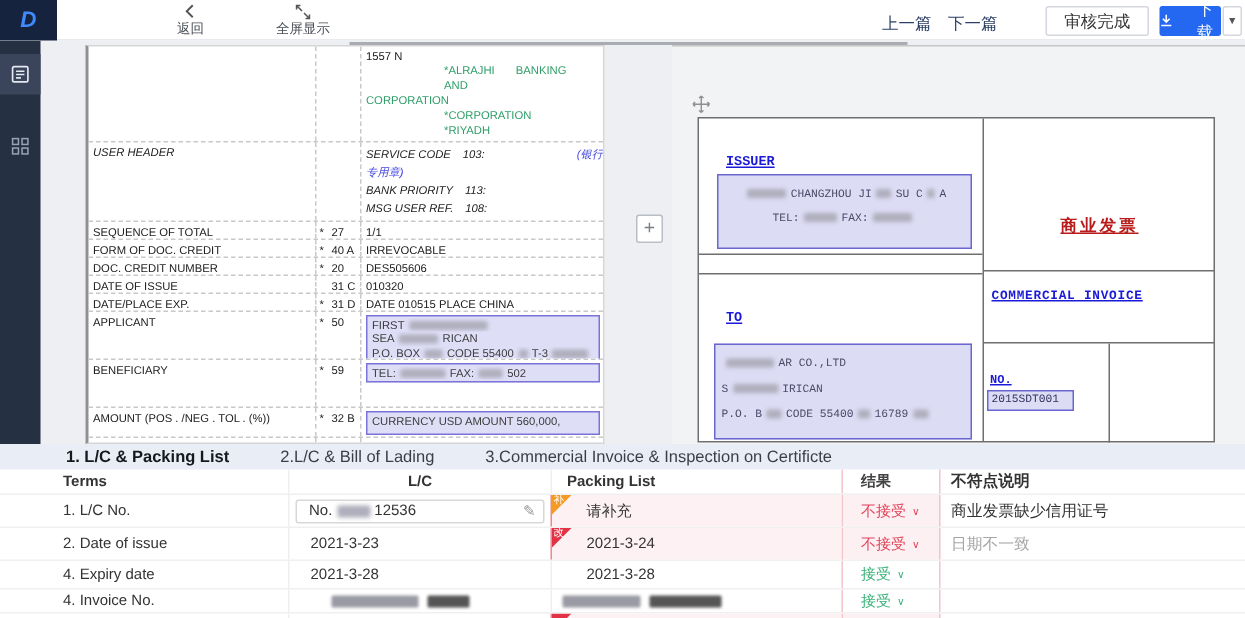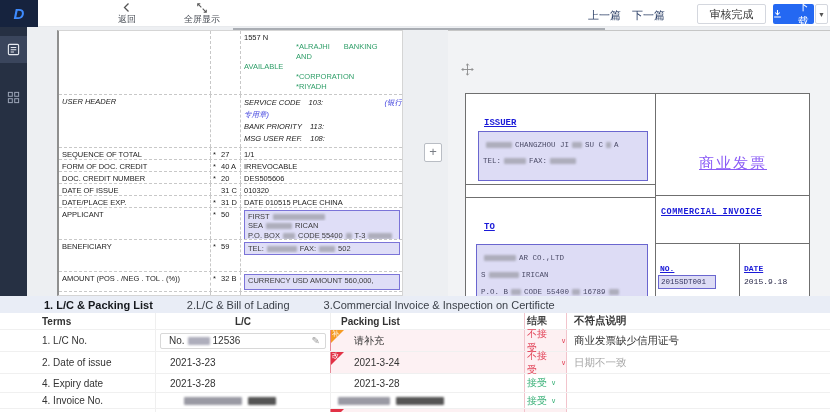--- a/index.html
+++ b/index.html
@@ -51,55 +51,55 @@
   .stamp { color:#4749E0; margin-left:50px; }
   .hlbox { background:#DFDEF7; border:1px solid #7B74D8; margin:0; padding:1px 3px; line-height:9.3px; color:#3C3C3C; }
   .hl-line { white-space:nowrap; overflow:hidden; }
   .rd { display:inline-block; height:6px; border-radius:1px; background:#AEAEBC; filter:blur(1.3px); vertical-align:middle; margin:0 3px; }
   .zoom-plus { position:absolute; left:424px; top:143px; width:18px; height:19px; background:#fff; border:1px solid #B9BDC4;
     border-radius:2px; color:#7A7E85; font-size:13px; line-height:16px; text-align:center; z-index:6; cursor:pointer; }
 
   
   .move-handle { position:absolute; left:461px; top:63px; width:13px; height:13px; color:#8E8E8E; z-index:6; cursor:move; }
   .invoice-page { position:absolute; left:465px; top:78px; width:345px; height:217px; background:#fff; border:1px solid #6F6F6F;
-    font-family:"Liberation Mono", monospace; z-index:5;margin-top:15px; }
+    font-family:"Liberation Mono", monospace; z-index:5; }
   .inv-left { position:absolute; left:0; top:0; width:190px; height:100%; border-right:1px solid #6F6F6F; }
   .blue-lb { color:#1A1AD8; font-weight:bold; text-decoration:underline; font-size:9px; }
   .issuer-lb { position:absolute; left:18px; top:24px; }
   .inv-box { position:absolute; background:#DDDCF5; border:1px solid #6A66CF; font-size:7.5px; color:#4A4A66; padding:5px 4px; }
-  .issuer-box { left:12px; top:37px; width:170px; height:50px; line-height:16px; }
+  .issuer-box { left:12px; top:37px; width:170px; height:50px; line-height:16px;text-align:center; }
   .divider-strip { position:absolute; left:0; top:90px; width:100%; height:14px; border-top:1px solid #6F6F6F; border-bottom:1px solid #6F6F6F; }
   .to-lb { position:absolute; left:18px; top:128px; }
   .to-box { left:10px; top:150px; width:172px; height:64px; line-height:17px; }
   .inv-right { position:absolute; left:190px; top:0; width:154px; height:100%; }
   .title-cell { height:102px; border-bottom:1px solid #6F6F6F; display:flex; align-items:flex-end; justify-content:center; padding-bottom:22px; }
-  .title-cn { color:#8b5cf6; font-weight:normal; font-size:15px; text-decoration:underline; letter-spacing:2px; }
+  .title-cn { color:#b91c1c; font-weight:bold; font-size:11px; text-decoration:underline; letter-spacing:2px; }
   .en-cell { height:48px; border-bottom:1px solid #6F6F6F; padding:5px 0 0 5px; }
   .title-en { color:#1A1AD8; font-weight:bold; font-size:8.5px; text-decoration:underline; letter-spacing:.5px; white-space:nowrap; }
   .no-date-row { display:flex; height:66px; }
   .no-cell { width:84px; border-right:1px solid #6F6F6F; position:relative; }
   .date-cell { flex:1; position:relative; }
   .no-lb,.date-lb { position:absolute; left:4px; top:20px; font-size:8px; }
   .no-valbox { position:absolute; left:2px; top:31px; width:58px; height:14px; background:#DDDCF5; border:1px solid #6A66CF;
     font-size:7.5px; color:#33335E; line-height:12px; padding-left:2px; }
   .date-val { position:absolute; left:4px; top:33px; font-size:8px; color:#2A2A4A; }
 
   
   .bottom { position:absolute; left:0; top:296px; width:830px; height:116px; background:#fff; z-index:25; }
   .tabstrip { height:17px; background:#E9EDF6; display:flex; align-items:center; padding-left:44px; gap:34px; font-size:11px; color:#3A3F47; }
   .tab { cursor:pointer; white-space:nowrap; }
   .tab.active { color:#15181D; font-weight:bold; }
   .trow { display:flex; border-bottom:1px solid #F0F0F0; align-items:stretch; }
   .thead { height:17px; font-size:10.5px; color:#444; font-weight:bold; }
   .r1 { height:22px; } .r2 { height:22px; } .r3 { height:19px; } .r4 { height:16px; }
   .col-terms { width:155px; padding-left:42px; display:flex; align-items:center; font-size:10px; color:#333; }
-  .col-lc { width:175px; border-left:1px solid #EFEFEF; display:flex; align-items:center; font-size:10px; color:#333; }
+  .col-lc { width:175px; border-left:1px solid #EFEFEF; display:flex; align-items:center; font-size:10px; color:#333;margin-left:37px; }
   .col-pl { width:194px; border-left:1px solid #EFEFEF; position:relative; display:flex; align-items:center; font-size:10px; color:#333; }
-  .col-res { width:43px; border-left:1px solid #F2C4CC; border-right:1px solid #F2C4CC; display:flex; align-items:center;
-    font-size:10px; padding-left:2px; gap:2px; cursor:pointer; }
+  .col-res { width:66px; border-left:1px solid #F2C4CC; border-right:1px solid #F2C4CC; display:flex; align-items:center;
+    font-size:10px; padding-left:12px; gap:2px; cursor:pointer; }
   .col-note { flex:1; padding-left:7px; display:flex; align-items:center; font-size:10.5px; color:#333; }
   .thead .col-lc { justify-content:center; }
   .thead .col-pl { padding-left:10px; }
   .pink { background:#FDF0F2; }
   .pl-pink { background:#FDF1F3; border-left:1px solid #E58A98; }
   .red-t { color:#E2455A; } .green-t { color:#3DB27A; }
   .chev { font-size:7px; margin-left:2px; }
   .lc-input { margin-left:4px; width:166px; height:16px; border:1px solid #D8D8D8; border-radius:2px; background:#fff;
     display:flex; align-items:center; padding:0 5px 0 8px; }
   .lc-input .flex1 { flex:1; }
@@ -189,21 +189,21 @@
   <div class="right-region"></div>
 
   <div class="swift-panel">
 
     <div class="srow rA">
       <div class="c1"></div>
       <div class="c2"></div>
       <div class="c3">
         <div>1557 N</div>
         <div class="green g1">*ALRAJHI BANKING AND</div>
-        <div class="green">AVAILABLE</div>
+        <div class="green">CORPORATION</div>
         <div class="green g-ind">*CORPORATION</div>
         <div class="green g-ind">*RIYADH</div>
       </div>
     </div>
 
     <div class="srow rB">
       <div class="c1">USER HEADER</div>
       <div class="c2"></div>
       <div class="c3">
         <div class="uh-line uh-l1">
@@ -335,24 +335,20 @@
       <div class="title-cell">
         <span class="title-cn">商业发票</span>
       </div>
       <div class="en-cell">
         <span class="title-en">COMMERCIAL INVOICE</span>
       </div>
       <div class="no-date-row">
         <div class="no-cell">
           <span class="blue-lb no-lb">NO.</span>
           <div class="no-valbox">2015SDT001</div>
-        </div>
-        <div class="date-cell">
-          <span class="blue-lb date-lb">DATE</span>
-          <span class="date-val">2015.9.18</span>
         </div>
       </div>
     </div>
   </div>
 
   <div class="bottom">
     <div class="tabstrip">
       <span class="tab active">1. L/C &amp; Packing List</span>
       <span class="tab">2.L/C &amp; Bill of Lading</span>
       <span class="tab">3.Commercial Invoice &amp; Inspection on Certificte</span>

